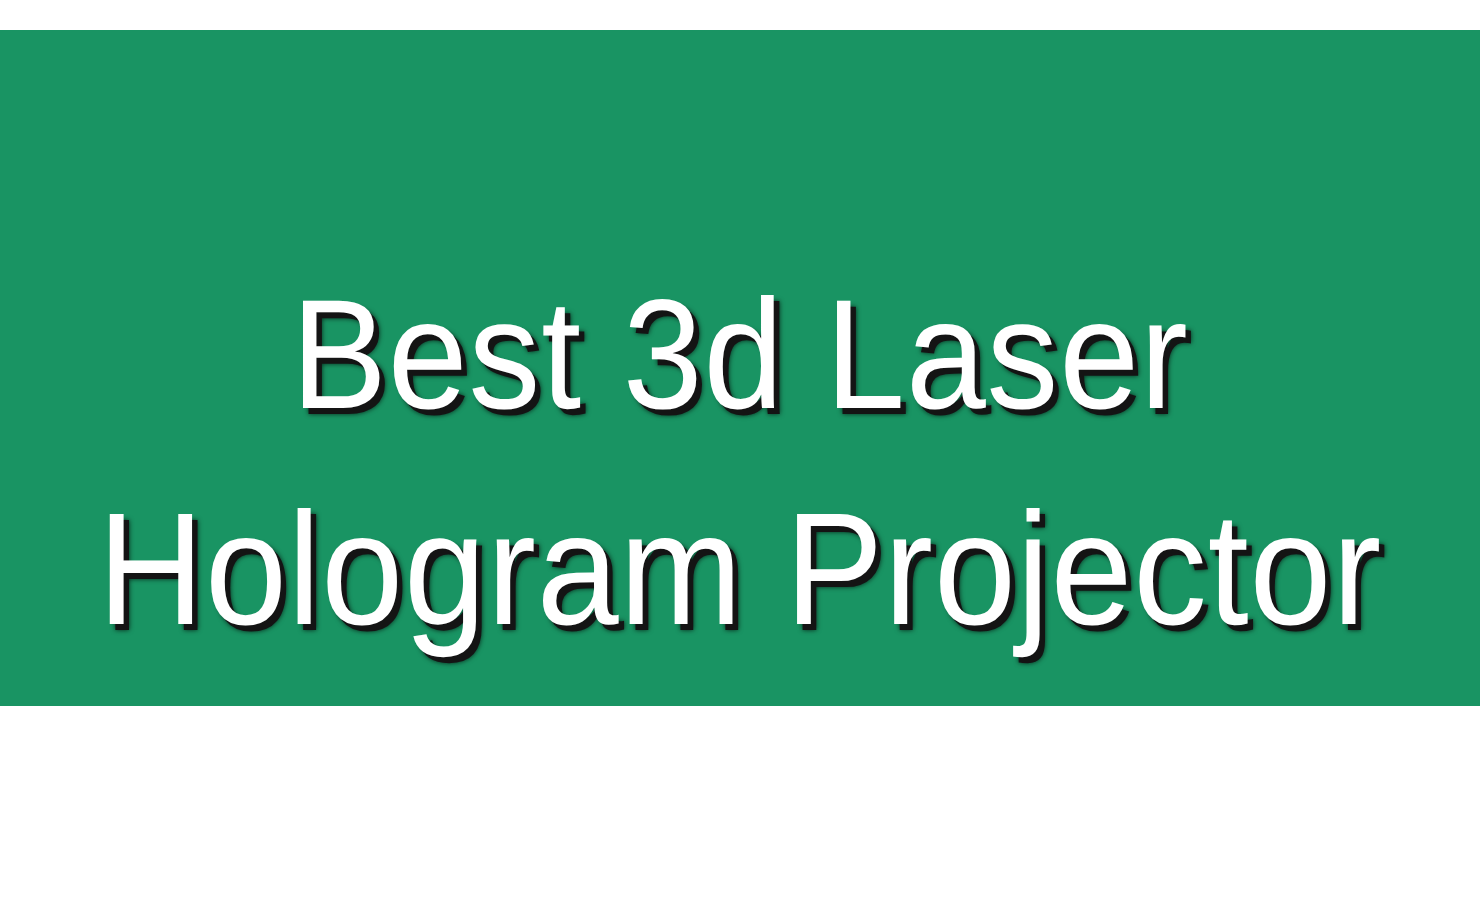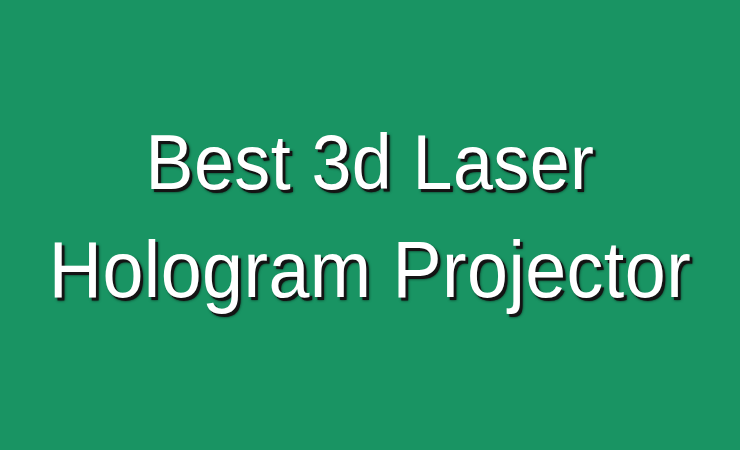--- a/index.html
+++ b/index.html
@@ -12,27 +12,28 @@
     width: 740px;
     height: 450px;
     overflow: hidden;
     font-family: "Liberation Sans", "DejaVu Sans", sans-serif;
   }
 
   
   #banner {
     position: relative;
     width: 740px;
-    height: 450px;
+    height: 338px;
     background: #199463;
     display: flex;
     align-items: center;
     justify-content: center;
     -webkit-user-select: none;
     user-select: none;
+    margin-top: 15px;
   }
 
   
   #title-block {
     position: absolute;
     left: 0;
     top: 0;
     width: 740px;
     
     padding-top: 108px;

